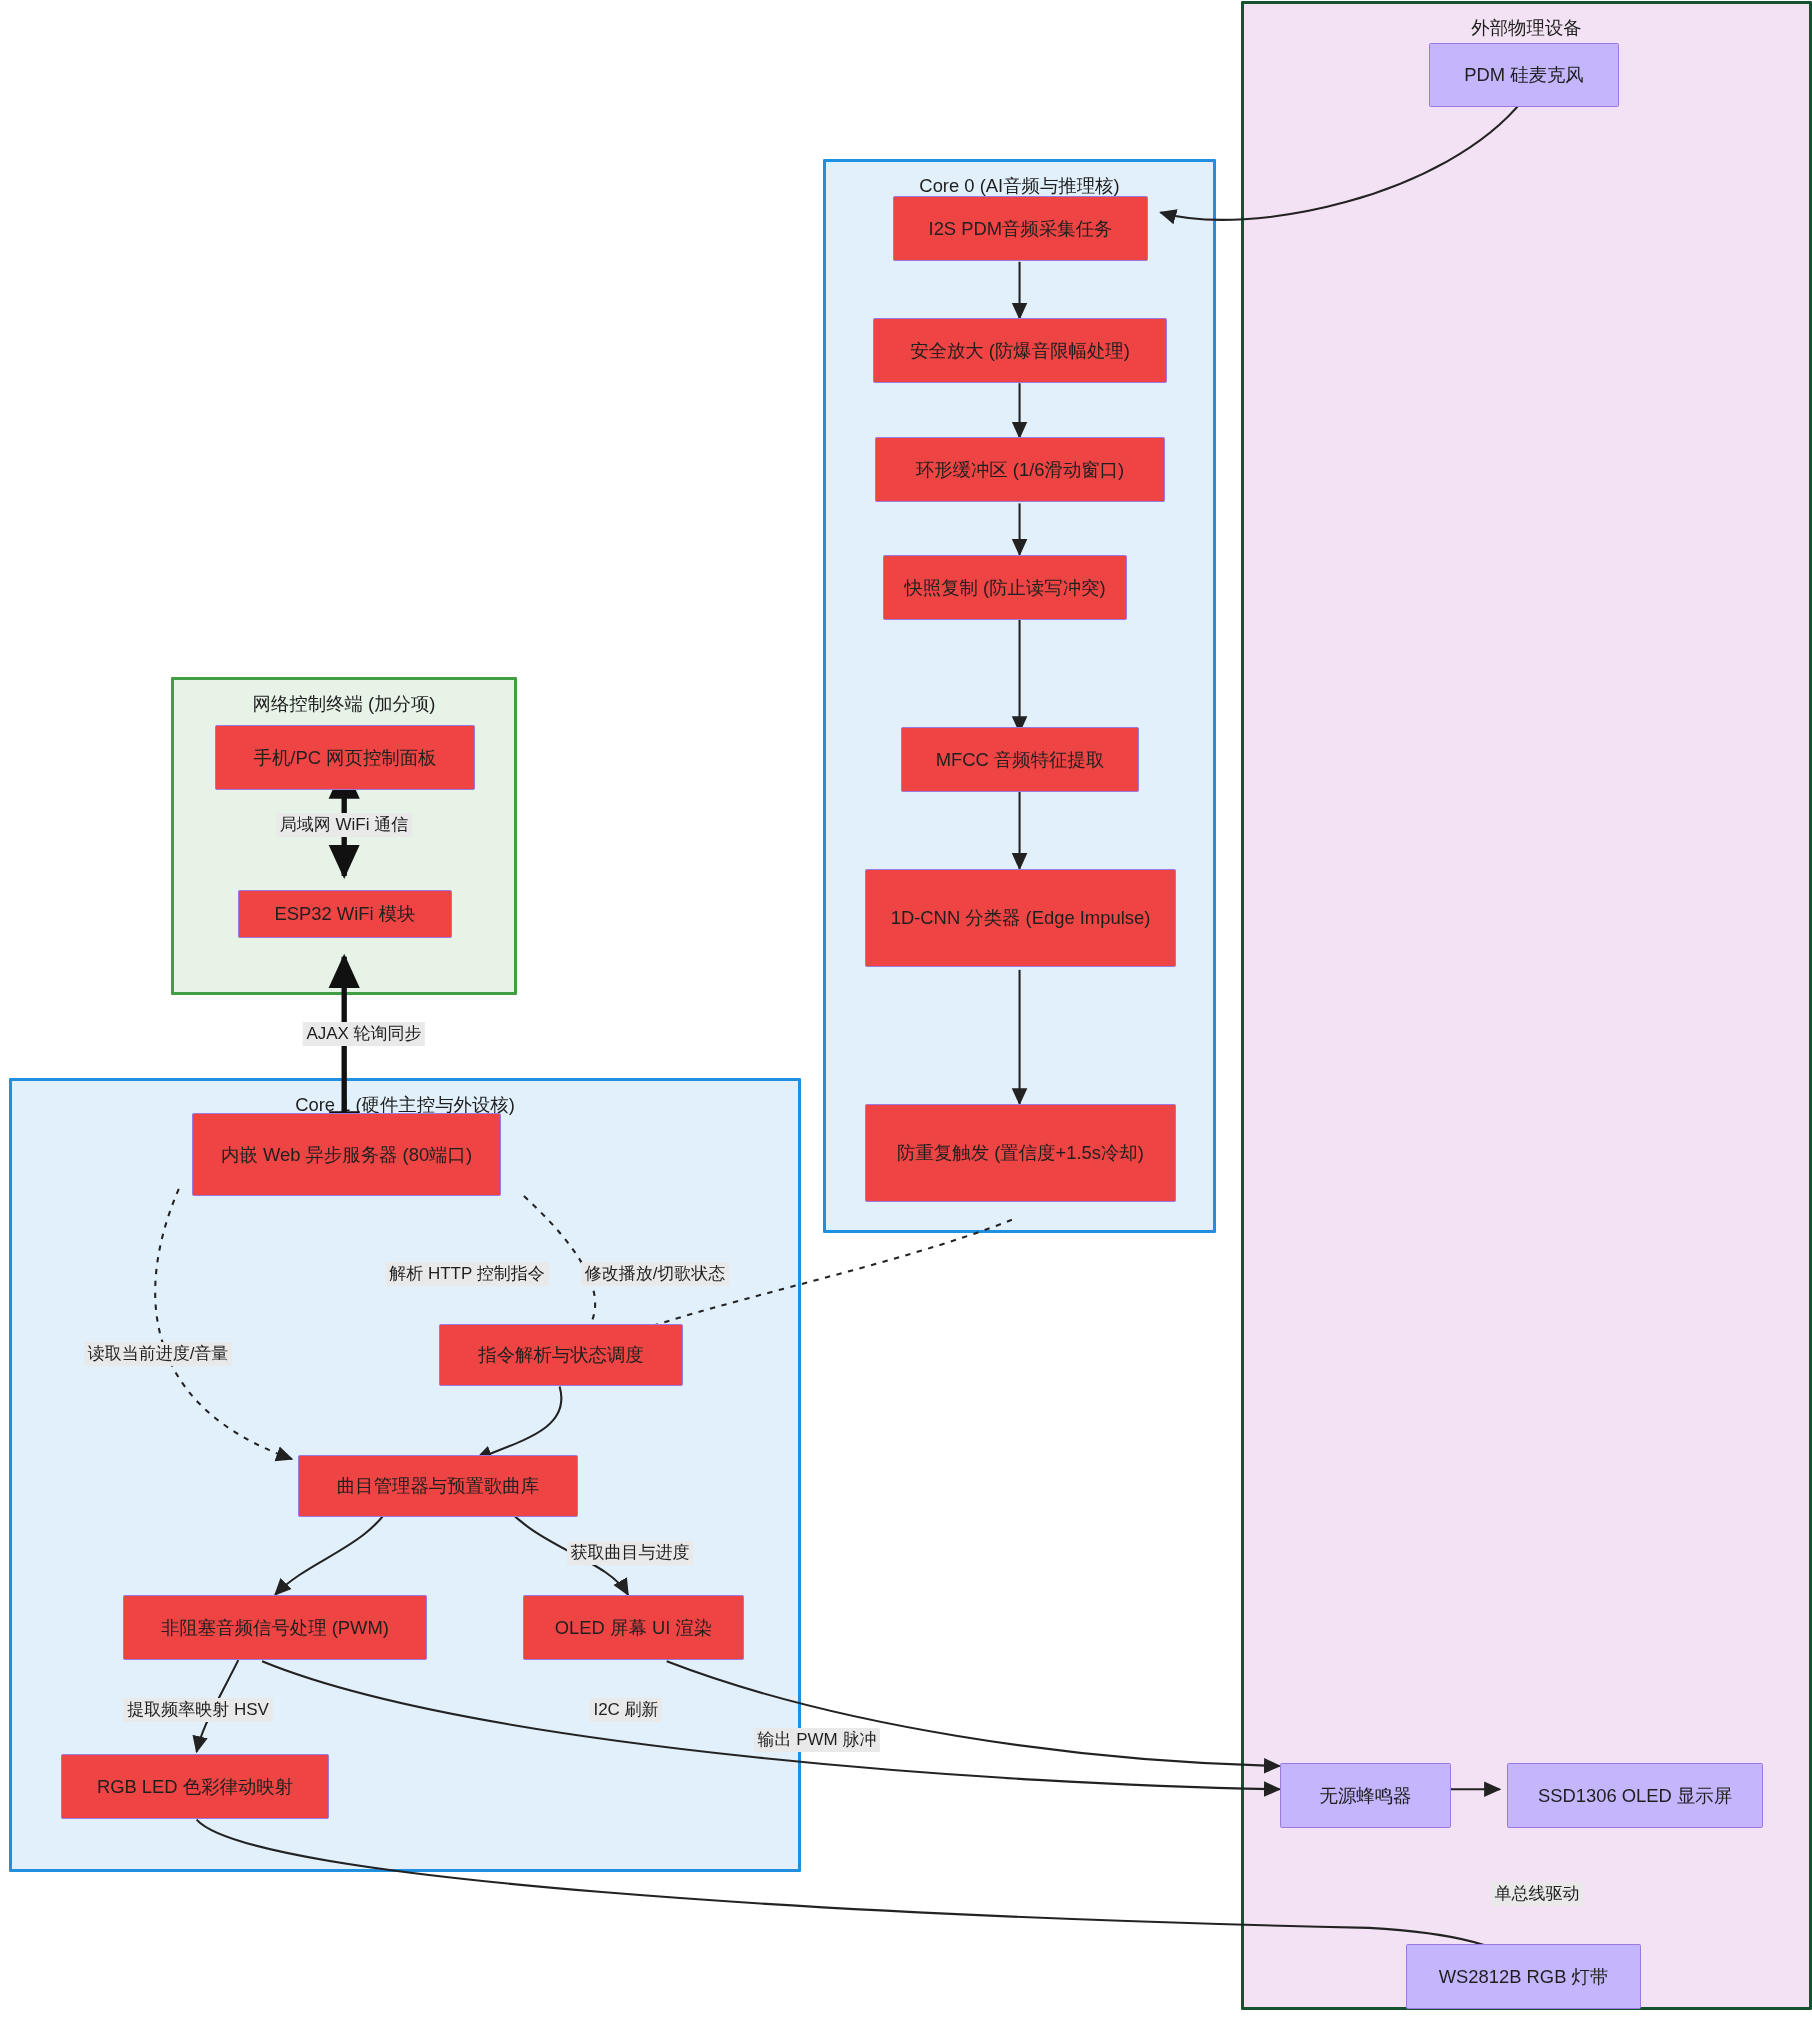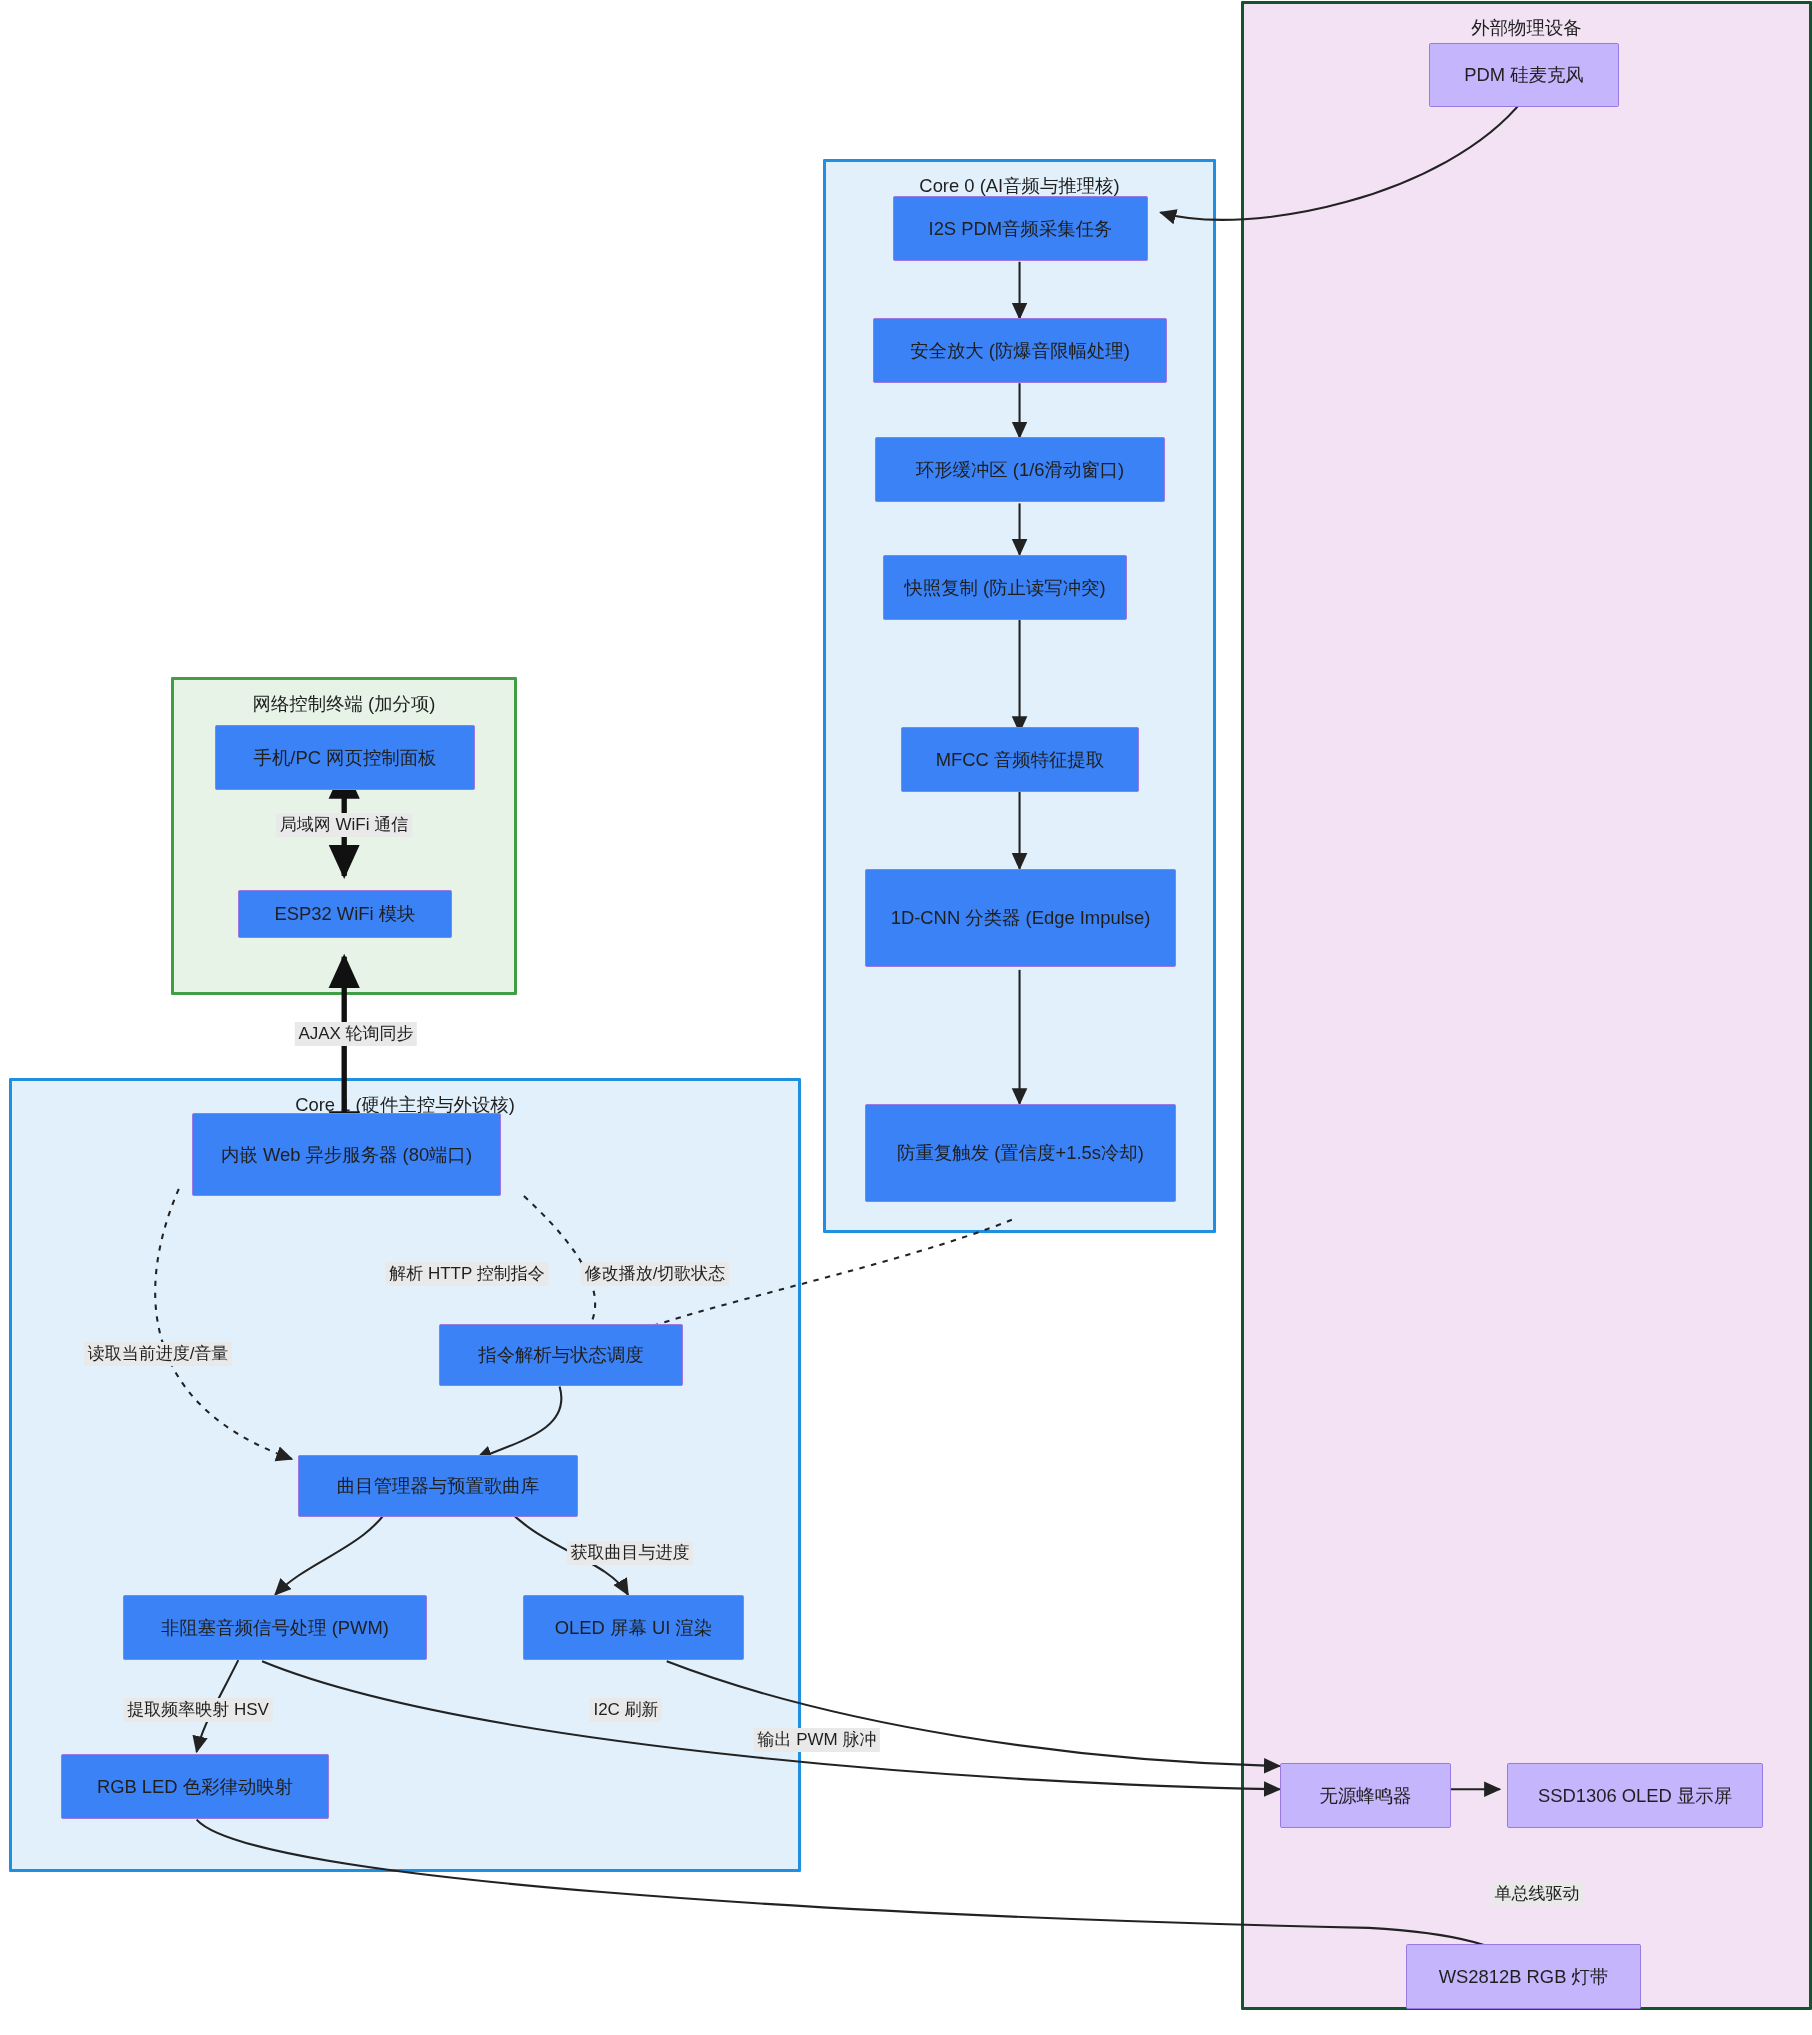--- a/index.html
+++ b/index.html
@@ -45,21 +45,21 @@
     left: 0;
     right: 0;
     text-align: center;
     font-size: 18.4px;
     color: #1f1f1f;
     white-space: nowrap;
   }
   .node {
     position: absolute;
     box-sizing: border-box;
-    background: #3b82f6;
+    background: #ef4444;
     border: 1.5px solid #9a7ae0;
     border-radius: 1.8px;
     display: flex;
     align-items: center;
     justify-content: center;
     text-align: center;
     font-size: 18.4px;
     color: #1f1f1f;
     line-height: 1.36;
     padding: 2.4px 7.1px;
@@ -169,21 +169,21 @@
   <div class="node" style="left:123px; top:1595px; width:304px; height:65px;">非阻塞音频信号处理 (PWM)</div>
   <div class="node" style="left:523px; top:1595px; width:221px; height:65px;">OLED 屏幕 UI 渲染</div>
   <div class="node" style="left:61px; top:1754px; width:268px; height:65px;">RGB LED 色彩律动映射</div>
 
   <div class="node dev" style="left:1429px; top:36px; width:190px; height:64px;">PDM 硅麦克风</div>
   <div class="node dev" style="left:1280px; top:1756px; width:171px; height:65px;">无源蜂鸣器</div>
   <div class="node dev" style="left:1507px; top:1756px; width:256px; height:65px;">SSD1306 OLED 显示屏</div>
   <div class="node dev" style="left:1406px; top:1937px; width:235px; height:65px;">WS2812B RGB 灯带</div>
 
   <div class="edge-label" style="left:344px; top:813px;">局域网 WiFi 通信</div>
-  <div class="edge-label" style="left:356px; top:1022px;">AJAX 轮询同步</div>
+  <div class="edge-label" style="left:364px; top:1022px;">AJAX 轮询同步</div>
   <div class="edge-label" style="left:467px; top:1262px;">解析 HTTP 控制指令</div>
   <div class="edge-label" style="left:655px; top:1262px;">修改播放/切歌状态</div>
   <div class="edge-label" style="left:158px; top:1342px;">读取当前进度/音量</div>
   <div class="edge-label" style="left:630px; top:1541px;">获取曲目与进度</div>
   <div class="edge-label" style="left:198px; top:1698px;">提取频率映射 HSV</div>
   <div class="edge-label" style="left:626px; top:1698px;">I2C 刷新</div>
   <div class="edge-label" style="left:817px; top:1728px;">输出 PWM 脉冲</div>
   <div class="edge-label" style="left:1537px; top:1882px;">单总线驱动</div>
 
 </div>

